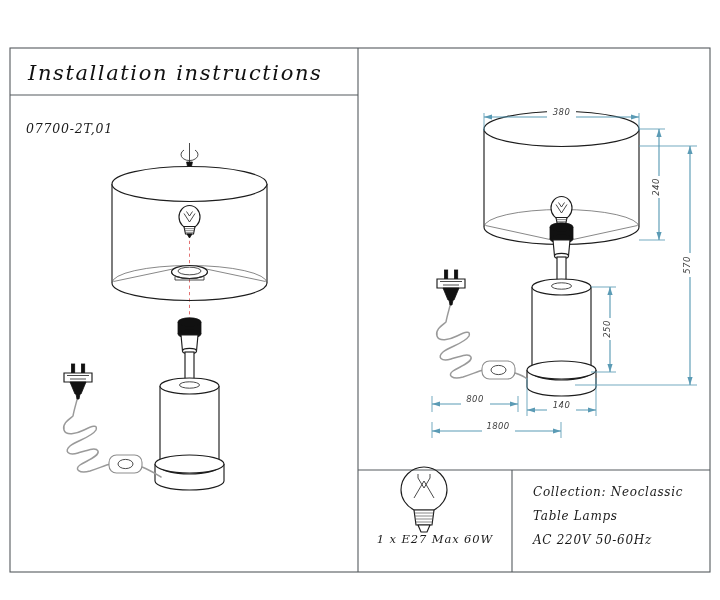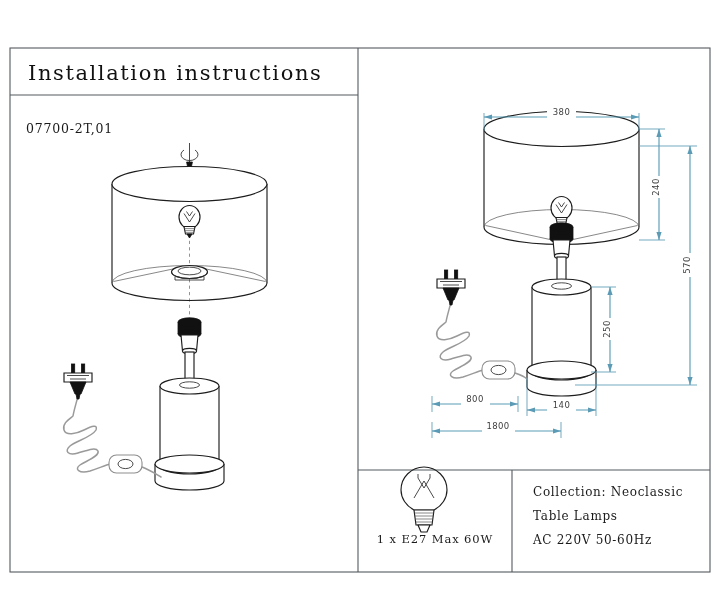--- a/index.html
+++ b/index.html
@@ -5,21 +5,21 @@
 <style>
   html,body{margin:0;padding:0;background:#ffffff;}
   body{
     width:720px;height:600px;
     font-family:"DejaVu Serif","Liberation Serif",serif;
     color:#1a1a1a;
     -webkit-font-smoothing:antialiased;
     overflow:hidden;
     position:relative;
   }
-  #sheet{position:absolute;left:0;top:0;width:720px;height:584px;}
+  #sheet{position:absolute;left:0;top:0;width:720px;height:584px;font-style:italic;}
   #sheet svg{display:block;}
 
   .frame-line{fill:none;stroke:#555a5e;stroke-width:1.1;}
   .outline{fill:#ffffff;stroke:#1d1d1d;stroke-width:1.15;}
   .outline-nofill{fill:none;stroke:#1d1d1d;stroke-width:1.15;}
   .thin{fill:none;stroke:#2a2a2a;stroke-width:0.85;}
   .thinner{fill:none;stroke:#555;stroke-width:0.7;}
   .solidblack{fill:#111111;stroke:#111111;stroke-width:0.8;}
   .cordline{fill:none;stroke:#9a9a9a;stroke-width:1.5;stroke-linecap:round;stroke-linejoin:round;}
   .cordfill{fill:#ffffff;stroke:#8d8d8d;stroke-width:1.1;}

